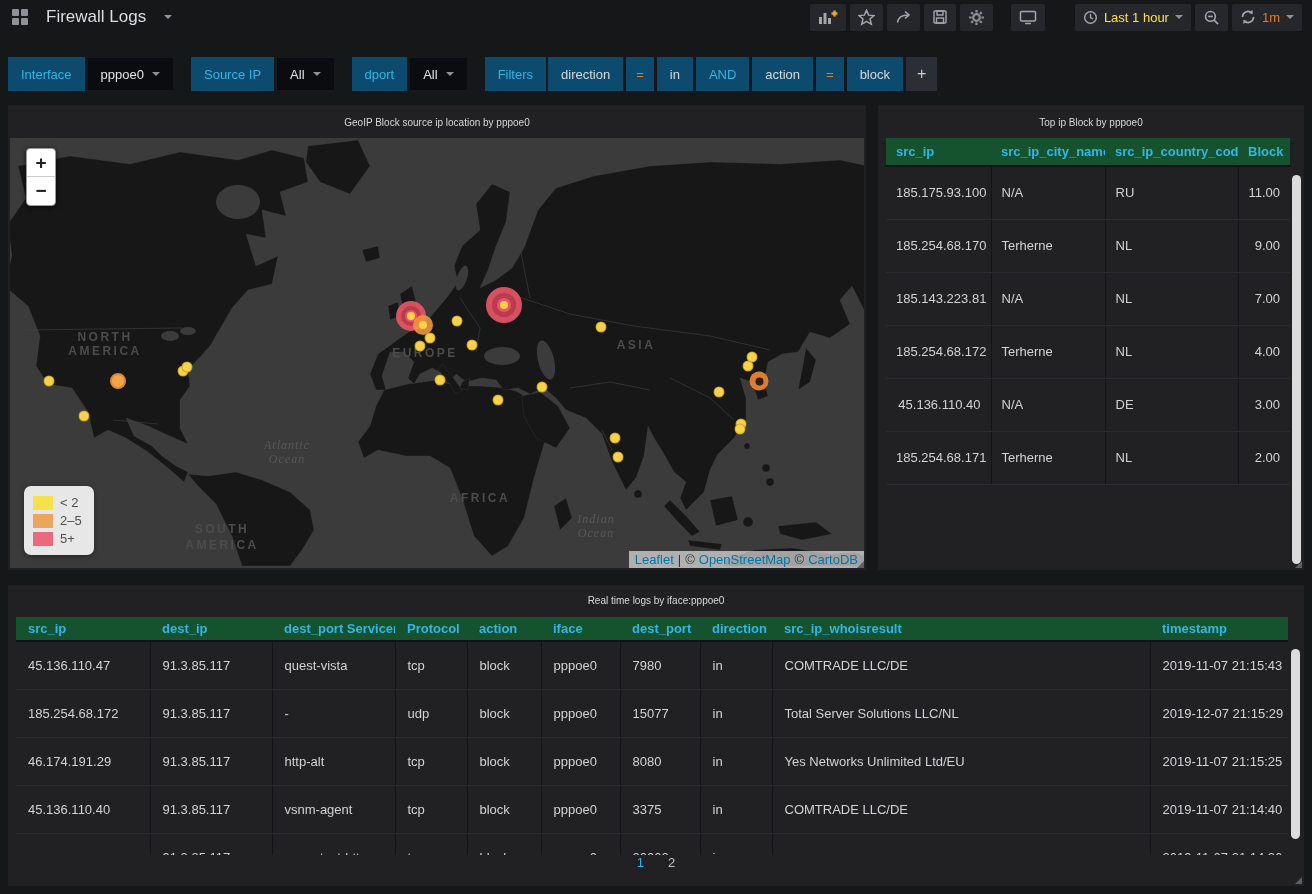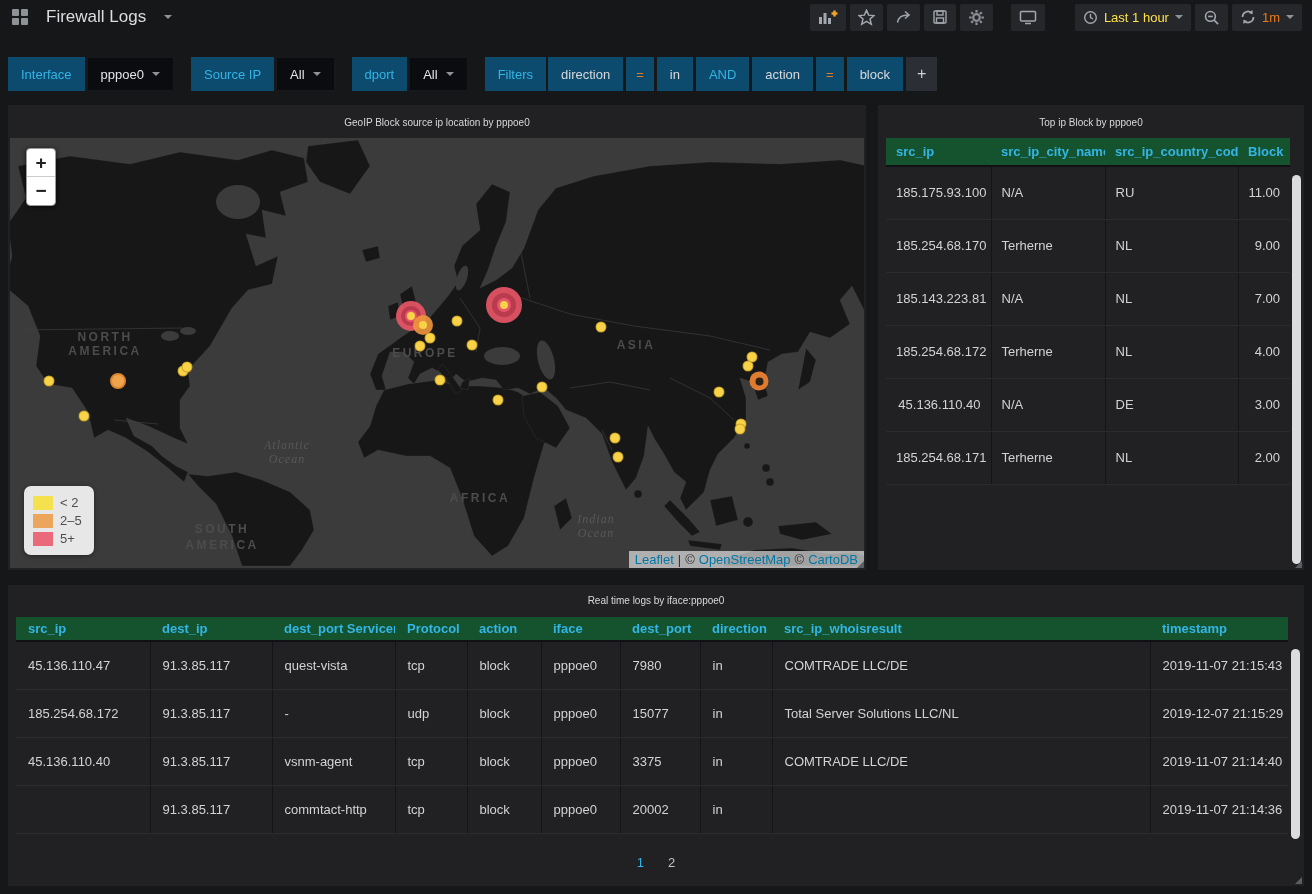--- a/index.html
+++ b/index.html
@@ -494,20 +494,32 @@
             <td>-</td>
             <td>udp</td>
             <td>block</td>
             <td>pppoe0</td>
             <td>15077</td>
             <td>in</td>
             <td>Total Server Solutions LLC/NL</td>
             <td>2019-12-07 21:15:29</td>
           </tr>
           <tr>
+            <td>46.174.191.29</td>
+            <td>91.3.85.117</td>
+            <td>http-alt</td>
+            <td>tcp</td>
+            <td>block</td>
+            <td>pppoe0</td>
+            <td>8080</td>
+            <td>in</td>
+            <td>Yes Networks Unlimited Ltd/EU</td>
+            <td>2019-11-07 21:15:25</td>
+          </tr>
+          <tr>
             <td>45.136.110.40</td>
             <td>91.3.85.117</td>
             <td>vsnm-agent</td>
             <td>tcp</td>
             <td>block</td>
             <td>pppoe0</td>
             <td>3375</td>
             <td>in</td>
             <td>COMTRADE LLC/DE</td>
             <td>2019-11-07 21:14:40</td>

